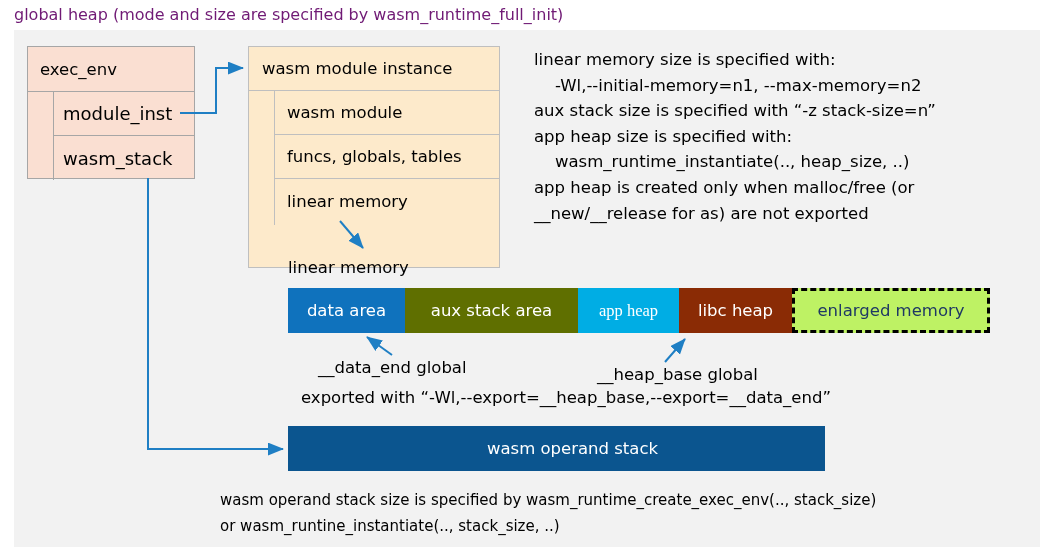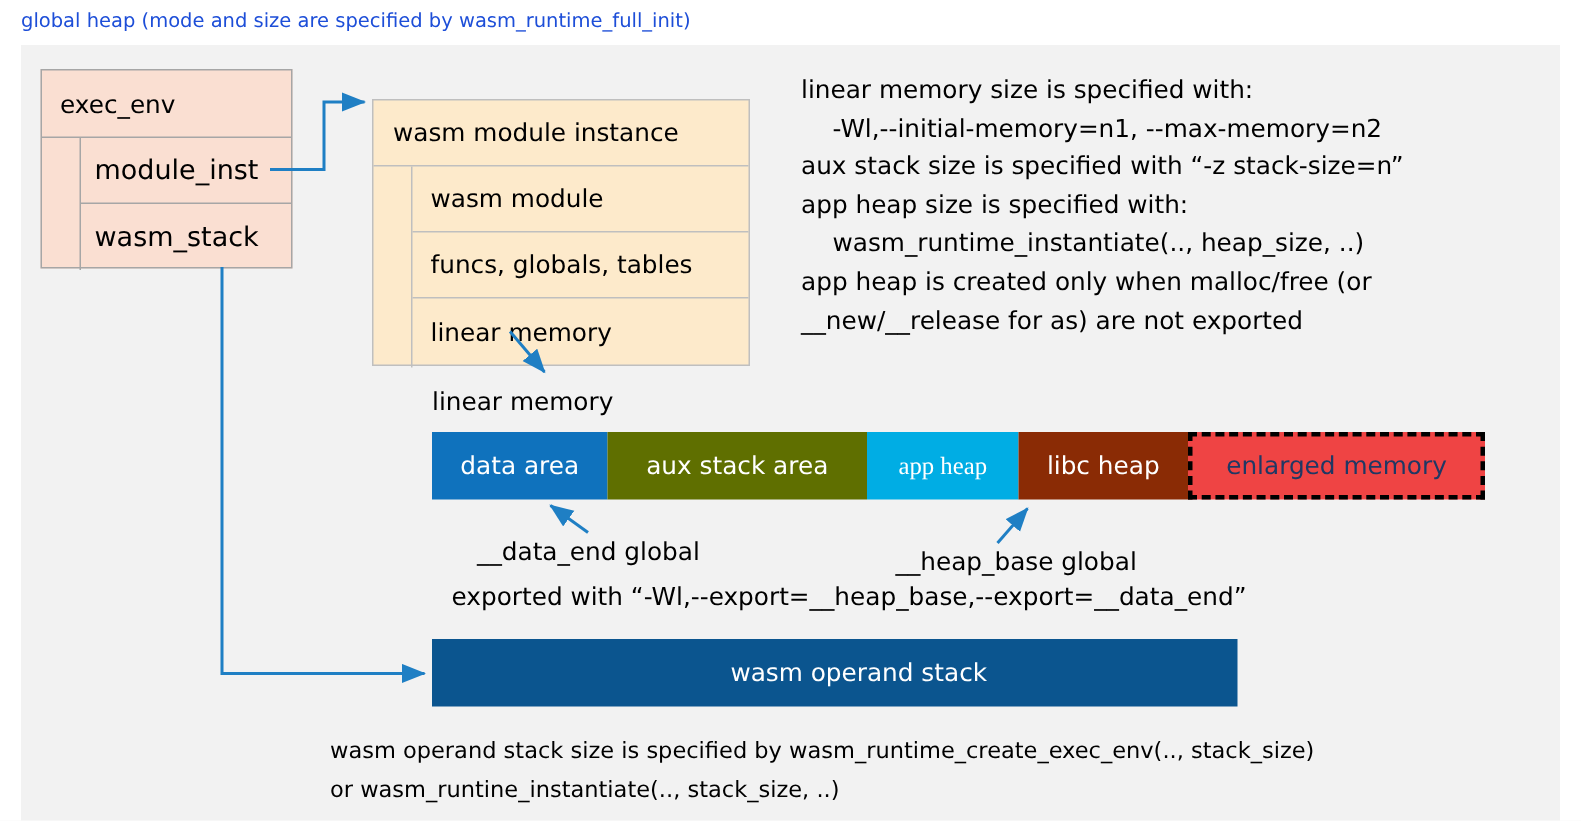--- a/index.html
+++ b/index.html
@@ -17,24 +17,24 @@
   }
   #root {
     position: relative;
     width: 1054px;
     height: 547px;
   }
   .title {
     position: absolute;
     left: 14px;
     top: 4px;
-    font-size: 13px;
+    font-size: 16px;
     line-height: 22px;
     white-space: nowrap;
-    color: #1d4ed8;
+    color: #701a75;
   }
   .canvas {
     position: absolute;
     left: 14px;
     top: 30px;
     width: 1026px;
     height: 517px;
     background: #f2f2f2;
   }
   svg.wires {
@@ -99,25 +99,24 @@
     font-size: 18px;
   }
   .exec-row.first { border-bottom: 1px solid #a6a6a6; }
 
   
   .box-mod {
     position: absolute;
     left: 248px;
     top: 46px;
     width: 252px;
-    height: 178px;
+    height: 222px;
     border: 1px solid #bfbfbf;
     box-sizing: border-box;
     background: #fdeacb;
-    margin-top: 20px;
   }
   .mod-head {
     position: absolute;
     left: 0; top: 0;
     width: 100%;
     height: 44px;
     box-sizing: border-box;
     border-bottom: 1px solid #bfbfbf;
     display: flex;
     align-items: center;
@@ -184,21 +183,21 @@
     height: 45px;
     display: flex;
     align-items: center;
     justify-content: center;
     color: #ffffff;
     font-size: 16.5px;
     box-sizing: border-box;
     white-space: nowrap;
   }
   .seg.enlarged {
-    background: #ef4444;
+    background: #bef264;
     color: #1f3864;
     border: 3px dashed #000000;
   }
 
   
   .anno {
     position: absolute;
     font-size: 16.5px;
     white-space: nowrap;
   }

